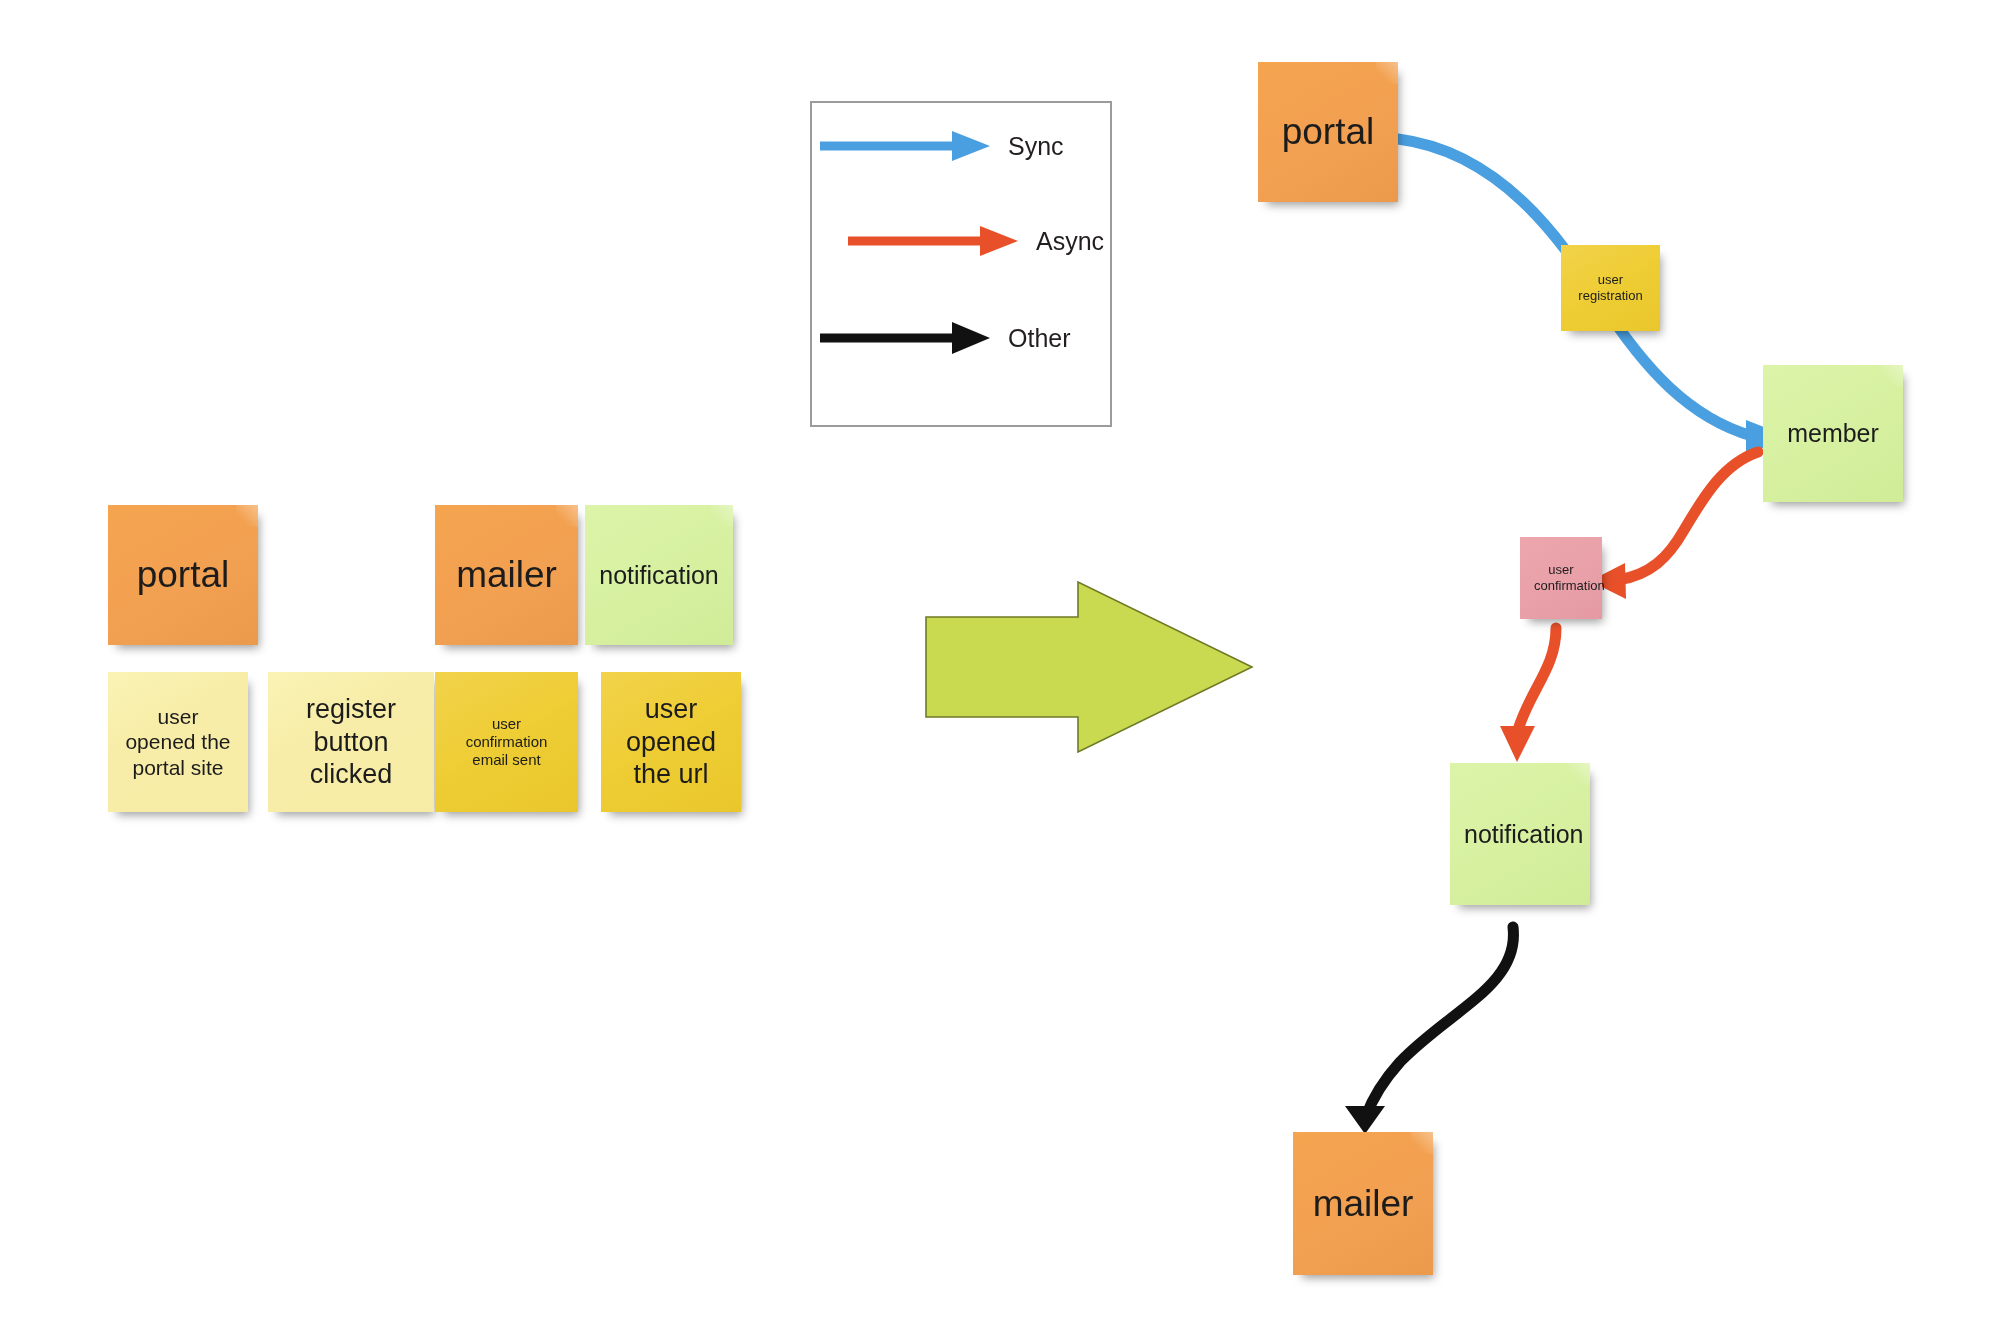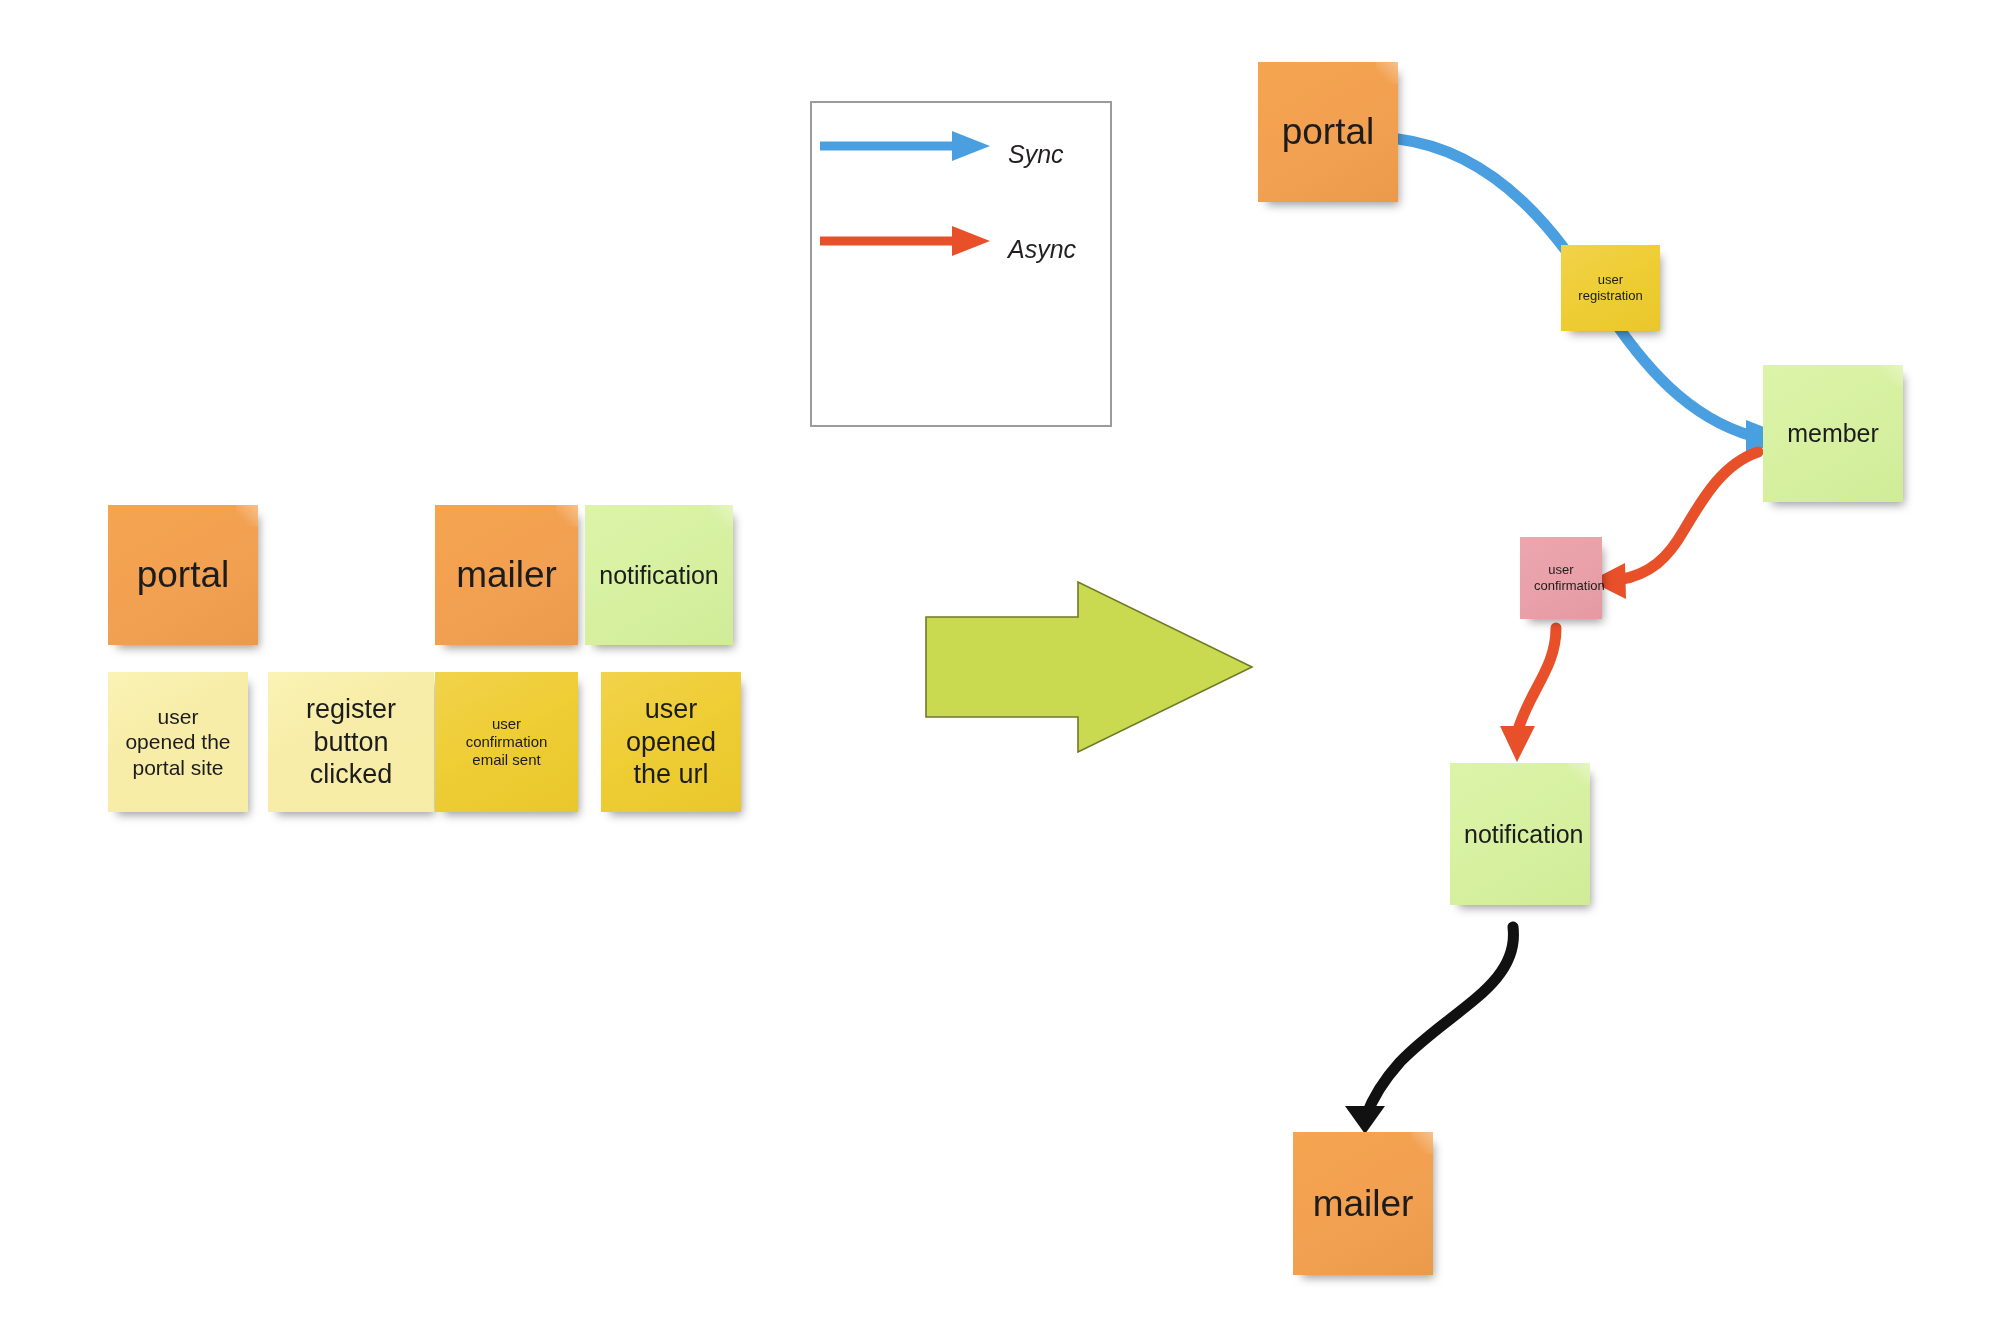--- a/index.html
+++ b/index.html
@@ -81,22 +81,21 @@
     border: 2px solid #9b9b9b;
     background: #ffffff;
     box-sizing: border-box;
   }
   .legend-row {
     position: absolute;
     left: 0;
     width: 100%;
     height: 46px;
     display: flex;
-    align-items: flex-end;
-    font-style: italic;
+    align-items: center;
   }
   .legend-row .swatch {
     width: 186px;
     height: 46px;
     flex: 0 0 auto;
   }
   .legend-row .legend-label {
     font-size: 25px;
     color: #231f20;
     margin-left: 10px;
@@ -122,30 +121,39 @@
     <div class="legend-row" style="top: 20px;">
       <div class="swatch">
         <svg width="186" height="46" viewBox="0 0 186 46">
           <line x1="8" y1="23" x2="146" y2="23" stroke="#4a9fe0" stroke-width="9"></line>
           <polygon points="140,8 178,23 140,38" fill="#4a9fe0"></polygon>
         </svg>
       </div>
       <span class="legend-label">Sync</span>
     </div>
 
-    <div class="legend-row" style="top: 115px;">
+    <div class="legend-row" style="top: 115px; padding-left: 28px;">
       <div class="swatch">
         <svg width="186" height="46" viewBox="0 0 186 46">
           <line x1="8" y1="23" x2="146" y2="23" stroke="#e8502a" stroke-width="9"></line>
           <polygon points="140,8 178,23 140,38" fill="#e8502a"></polygon>
         </svg>
       </div>
       <span class="legend-label">Async</span>
     </div>
 
+    <div class="legend-row" style="top: 212px;">
+      <div class="swatch">
+        <svg width="186" height="46" viewBox="0 0 186 46">
+          <line x1="8" y1="23" x2="146" y2="23" stroke="#111111" stroke-width="9"></line>
+          <polygon points="140,7 178,23 140,39" fill="#111111"></polygon>
+        </svg>
+      </div>
+      <span class="legend-label">Other</span>
+    </div>
 
   </div>
 
   <div class="note orange fold big-title" style="left:108px; top:505px; width:150px; height:140px;">
     <span class="label">portal</span>
   </div>
 
   <div class="note orange fold big-title" style="left:435px; top:505px; width:143px; height:140px;">
     <span class="label">mailer</span>
   </div>

